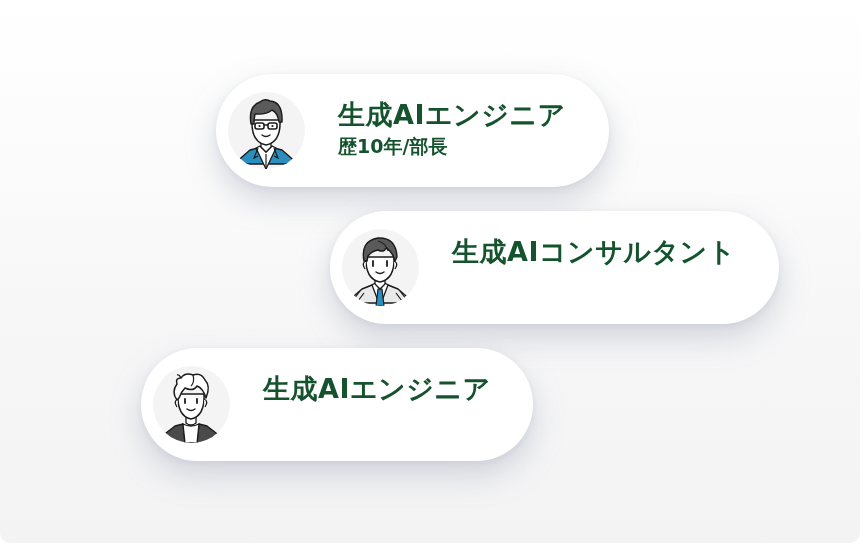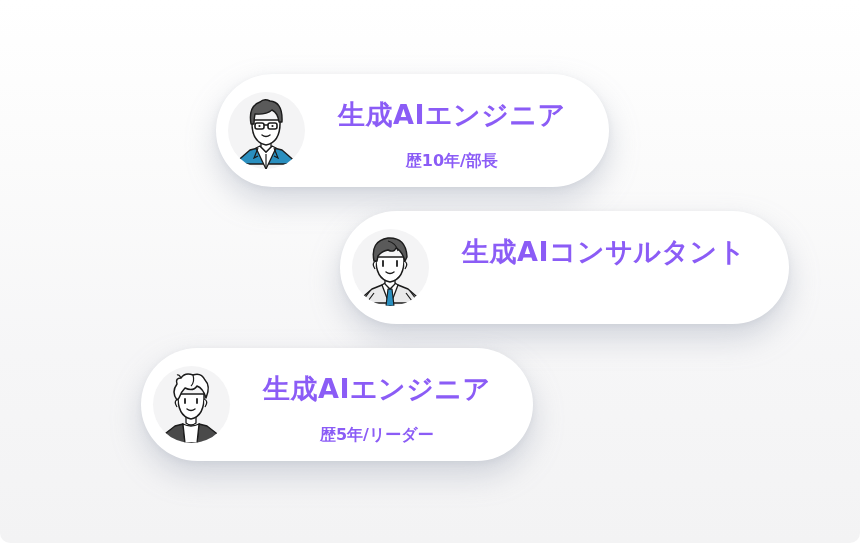--- a/index.html
+++ b/index.html
@@ -42,36 +42,35 @@
       position: absolute;
       left: 0;
       top: 0;
       width: 77px;
       height: 77px;
     }
     .text {
       position: absolute;
       left: 122px;
       top: 24px;
-      color: #8b5cf6;
+      color: #14532d;
     }
     .role {
       font-size: 27px;
       font-weight: bold;
       line-height: 34px;
       letter-spacing: 0.5px;
       white-space: nowrap;
     }
     .career {
-      font-size: 16px;
+      font-size: 19px;
       font-weight: bold;
       line-height: 26px;
-      margin-top: 16px;
+      margin-top: 1px;
       white-space: nowrap;
-      text-align: center;
     }
   </style>
 </head>
 <body>
 
 <div class="stage">
 
   <div class="pill" style="left:216px; top:74px; width:393px;">
     <div class="avatar">
       <svg viewBox="0 0 77 77">
@@ -97,21 +96,21 @@
 
         <path d="M34 43 Q38 46 42 43" fill="none" stroke="#1b1b1b" stroke-width="1.4" stroke-linecap="round"></path>
       </svg>
     </div>
     <div class="text">
       <div class="role">生成AIエンジニア</div>
       <div class="career">歴10年/部長</div>
     </div>
   </div>
 
-  <div class="pill" style="left:340px; top:211px; width:449px;">
+  <div class="pill" style="left:330px; top:211px; width:449px;">
     <div class="avatar">
       <svg viewBox="0 0 77 77">
 
         <path d="M4 74 L20 60 L30 56 L38 62 L46 56 L56 60 L72 74 Z" fill="#e9e9ea" stroke="#1b1b1b" stroke-width="1.4" stroke-linejoin="round"></path>
         <path d="M12 70 L18 62 M16 72 L22 64 M54 64 L60 72 M58 62 L64 70" stroke="#1b1b1b" stroke-width="1.2" fill="none"></path>
 
         <path d="M30 56 L38 77 L46 56 L43 54 L38 60 L33 54 Z" fill="#ffffff" stroke="#1b1b1b" stroke-width="1.3" stroke-linejoin="round"></path>
 
         <path d="M36 60 L40 60 L42 77 L34 77 Z" fill="#2a8fbf" stroke="#1b1b1b" stroke-width="1.2" stroke-linejoin="round"></path>
 
@@ -157,17 +156,16 @@
         <path d="M40 9 Q42 16 38 20" fill="none" stroke="#1b1b1b" stroke-width="1.2"></path>
 
         <path d="M32 33 L32 37" stroke="#1b1b1b" stroke-width="1.8" stroke-linecap="round"></path>
         <path d="M44 33 L44 37" stroke="#1b1b1b" stroke-width="1.8" stroke-linecap="round"></path>
 
         <path d="M34 43 Q38 46 42 43" fill="none" stroke="#1b1b1b" stroke-width="1.4" stroke-linecap="round"></path>
       </svg>
     </div>
     <div class="text">
       <div class="role">生成AIエンジニア</div>
-      <div class="career">歴5年/リーダー</div>
     </div>
   </div>
 
 </div>
 
 </body></html>

